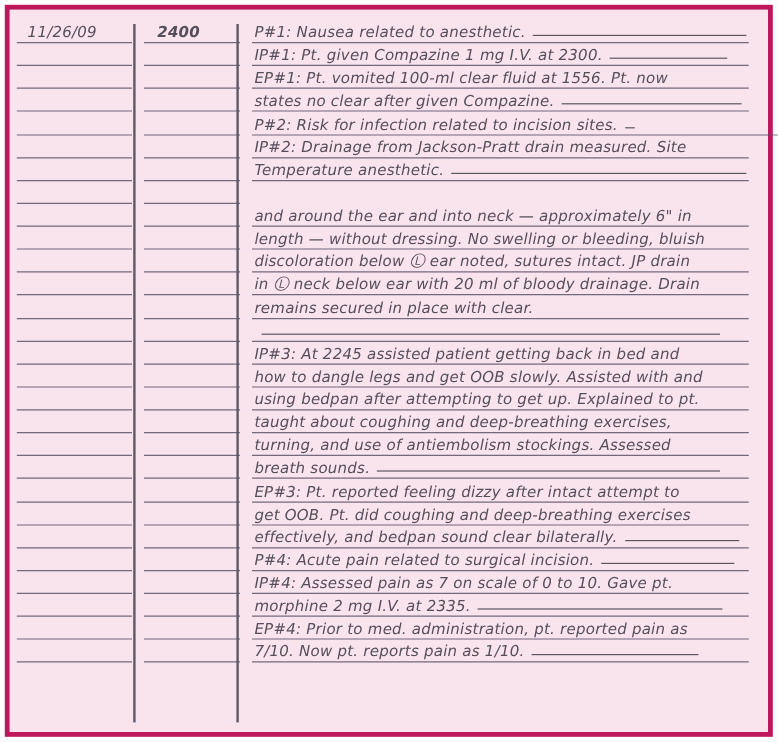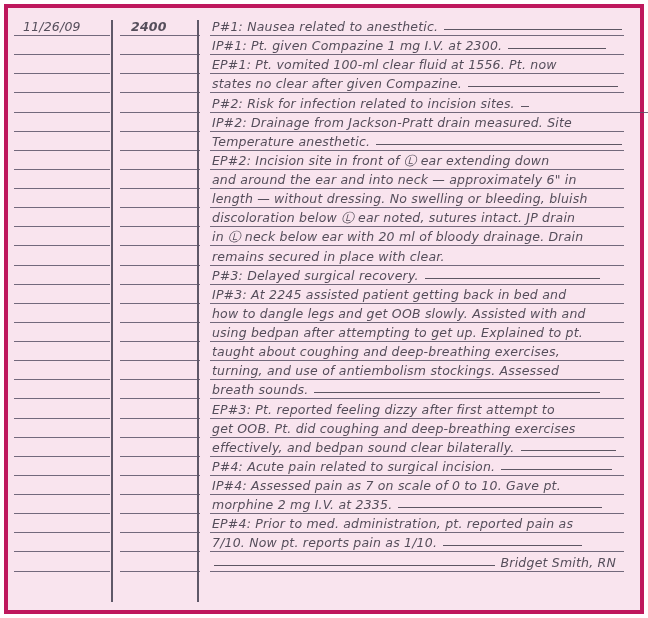--- a/index.html
+++ b/index.html
@@ -103,23 +103,20 @@
     <div class="cell time"><span class="hw"></span></div>
     <div class="cell note">
             <span class="hw txt">Temperature anesthetic.</span>
             <span class="dash" style="margin-right: 2px;"></span>
           </div>
   </div>
 
   <div class="row">
     <div class="cell date"><span class="hw"></span></div>
     <div class="cell time"><span class="hw"></span></div>
-    <div class="cell note">
-            <span class="hw txt">EP#2: Incision site in front of Ⓛ ear extending down</span>
-          </div>
   </div>
 
   <div class="row">
     <div class="cell date"><span class="hw"></span></div>
     <div class="cell time"><span class="hw"></span></div>
     <div class="cell note">
             <span class="hw txt">and around the ear and into neck — approximately 6" in</span>
           </div>
   </div>
 
@@ -152,21 +149,20 @@
     <div class="cell time"><span class="hw"></span></div>
     <div class="cell note">
             <span class="hw txt">remains secured in place with clear.</span>
           </div>
   </div>
 
   <div class="row">
     <div class="cell date"><span class="hw"></span></div>
     <div class="cell time"><span class="hw"></span></div>
     <div class="cell note">
-            <span class="hw txt">P#3: Delayed surgical recovery.</span>
             <span class="dash" style="margin-right: 24px;"></span>
           </div>
   </div>
 
   <div class="row">
     <div class="cell date"><span class="hw"></span></div>
     <div class="cell time"><span class="hw"></span></div>
     <div class="cell note">
             <span class="hw txt">IP#3: At 2245 assisted patient getting back in bed and</span>
           </div>
@@ -210,21 +206,21 @@
     <div class="cell note">
             <span class="hw txt">breath sounds.</span>
             <span class="dash" style="margin-right: 24px;"></span>
           </div>
   </div>
 
   <div class="row">
     <div class="cell date"><span class="hw"></span></div>
     <div class="cell time"><span class="hw"></span></div>
     <div class="cell note">
-            <span class="hw txt">EP#3: Pt. reported feeling dizzy after first attempt to</span>
+            <span class="hw txt">EP#3: Pt. reported feeling dizzy after intact attempt to</span>
           </div>
   </div>
 
   <div class="row">
     <div class="cell date"><span class="hw"></span></div>
     <div class="cell time"><span class="hw"></span></div>
     <div class="cell note">
             <span class="hw txt">get OOB. Pt. did coughing and deep-breathing exercises</span>
           </div>
   </div>
@@ -274,23 +270,15 @@
 
   <div class="row">
     <div class="cell date"><span class="hw"></span></div>
     <div class="cell time"><span class="hw"></span></div>
     <div class="cell note">
             <span class="hw txt">7/10. Now pt. reports pain as 1/10.</span>
             <span class="dash" style="margin-right: 42px;"></span>
           </div>
   </div>
 
-  <div class="row">
-    <div class="cell date"><span class="hw"></span></div>
-    <div class="cell time"><span class="hw"></span></div>
-    <div class="cell note">
-            <span class="dash lead"></span>
-            <span class="hw txt" style="padding-right: 8px;">Bridget Smith, RN</span>
-          </div>
-  </div>
 </div>
   </div>
 </div>
 
 </body></html>

